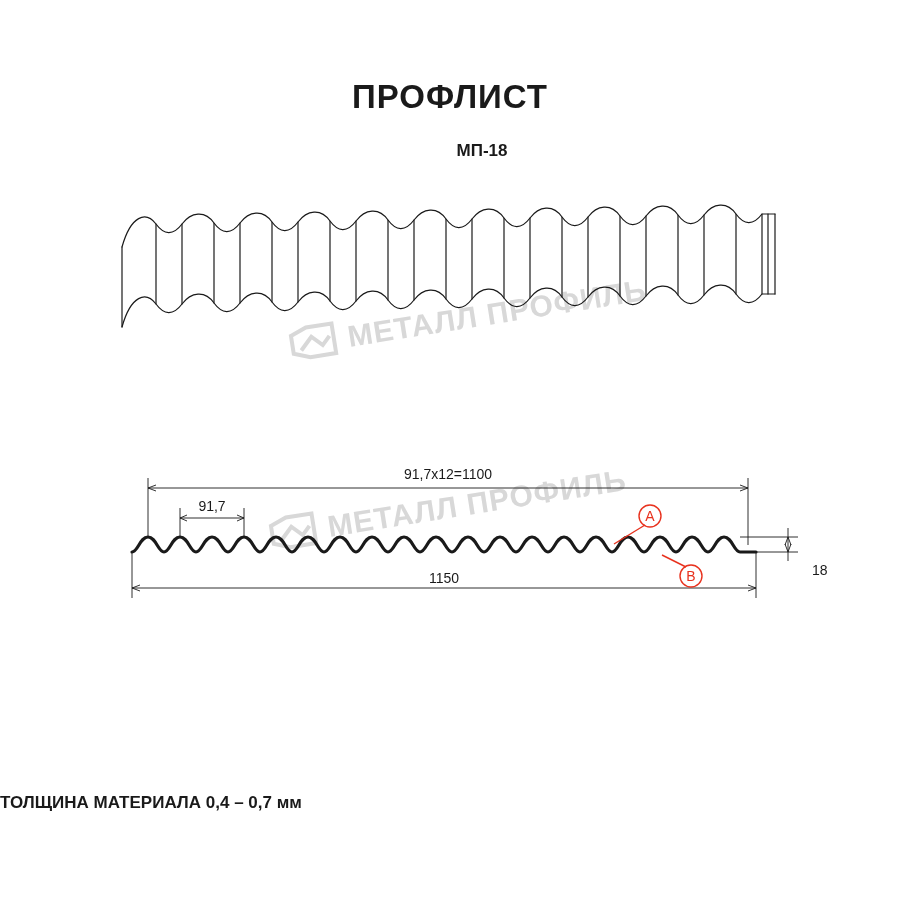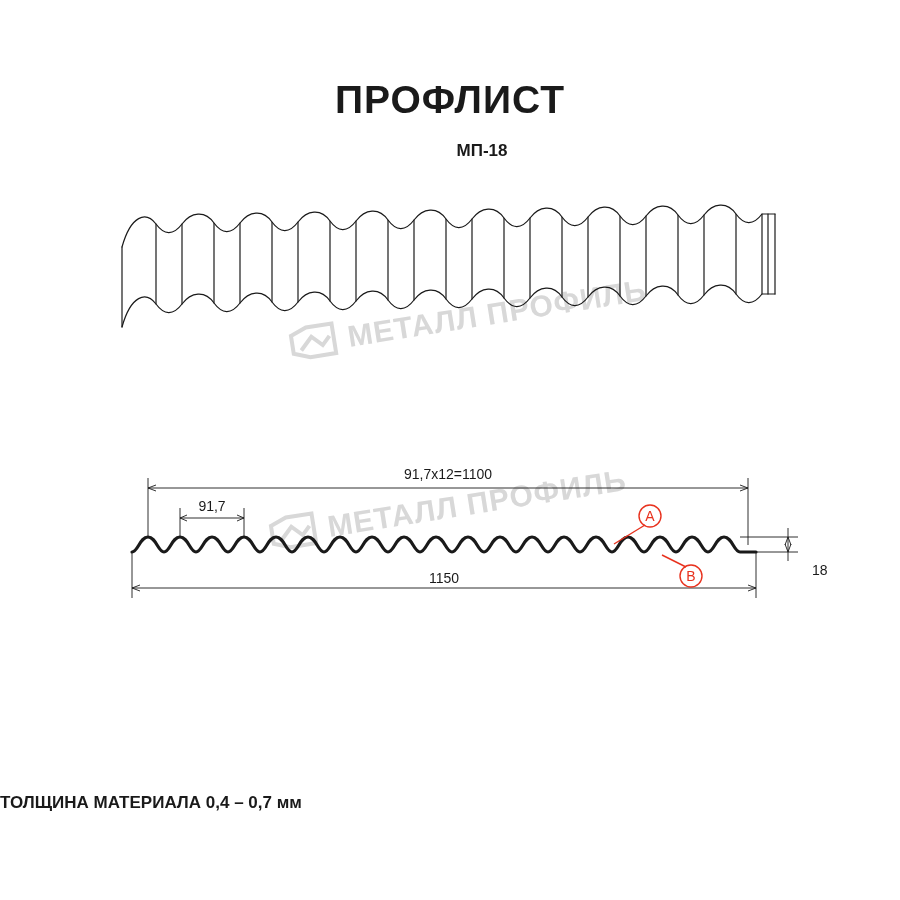--- a/index.html
+++ b/index.html
@@ -21,21 +21,21 @@
     top: 0;
     width: 900px;
     height: 900px;
   }
   .title {
     position: absolute;
     left: 0;
     top: 78px;
     width: 900px;
     text-align: center;
-    font-size: 39px;
+    font-size: 33px;
     font-weight: bold;
     letter-spacing: 1px;
     color: #1a1a1a;
   }
   .subtitle {
     position: absolute;
     left: 0;
     top: 141px;
     width: 900px;
     text-align: center;

